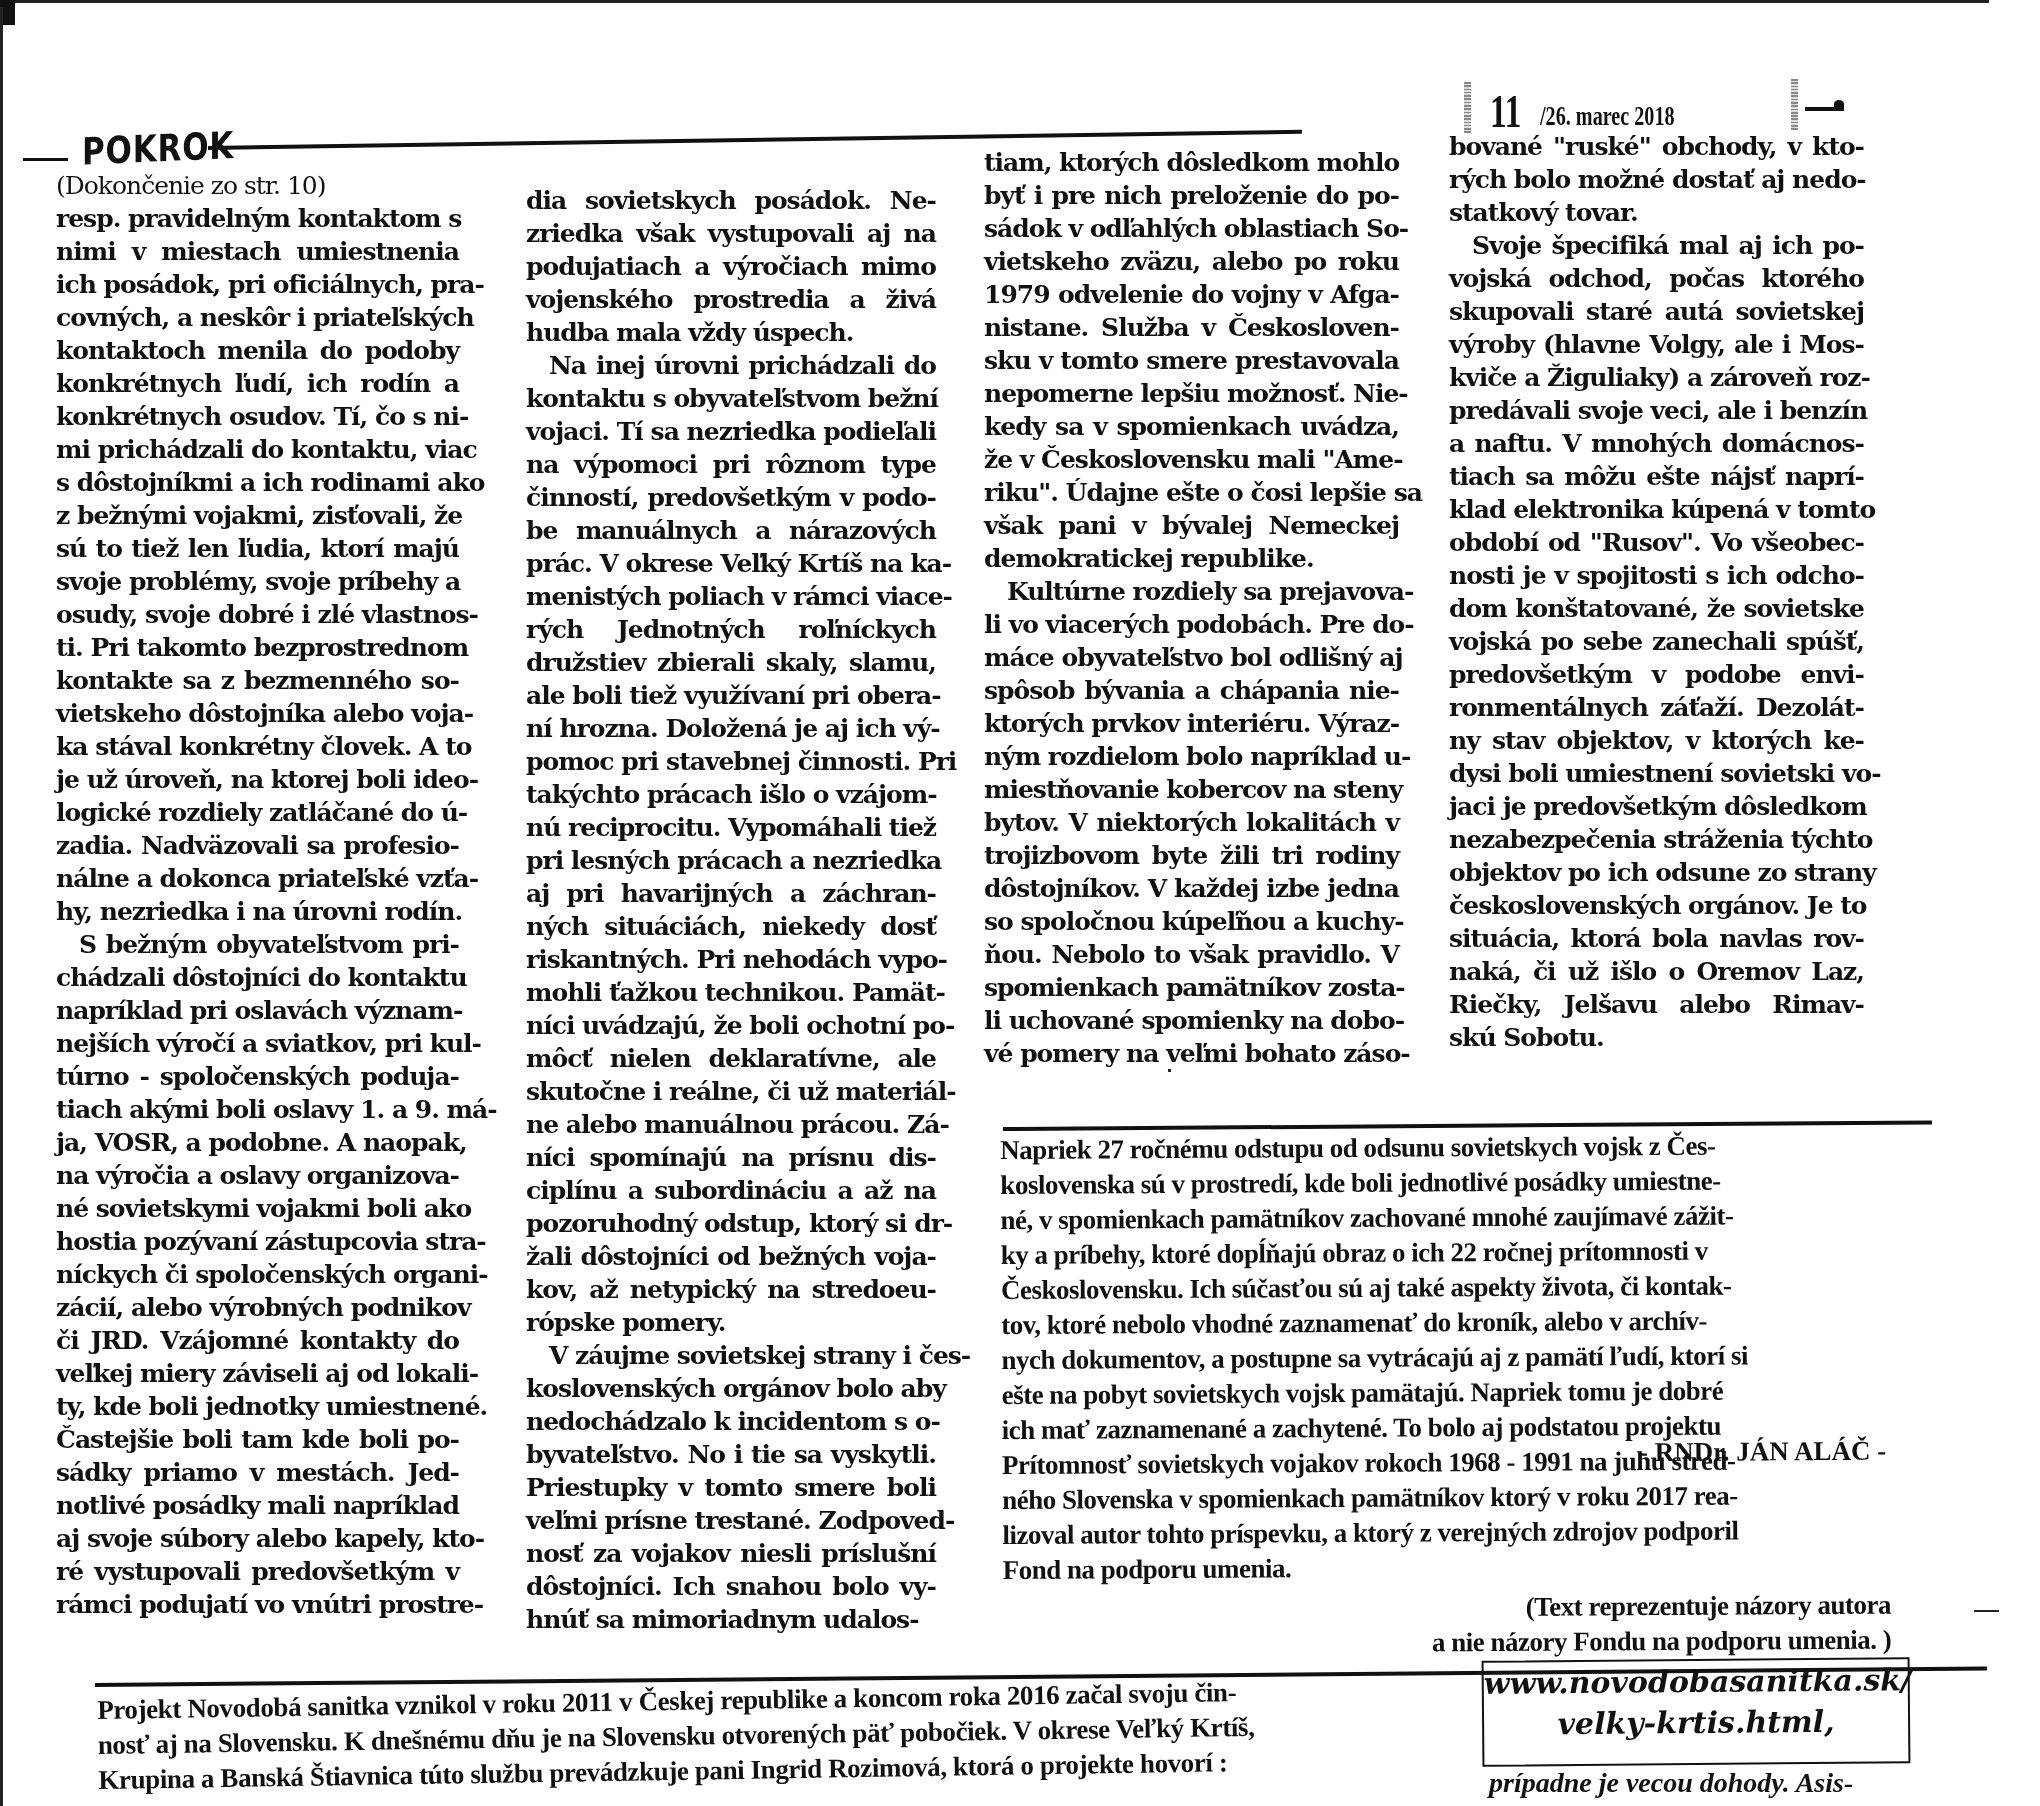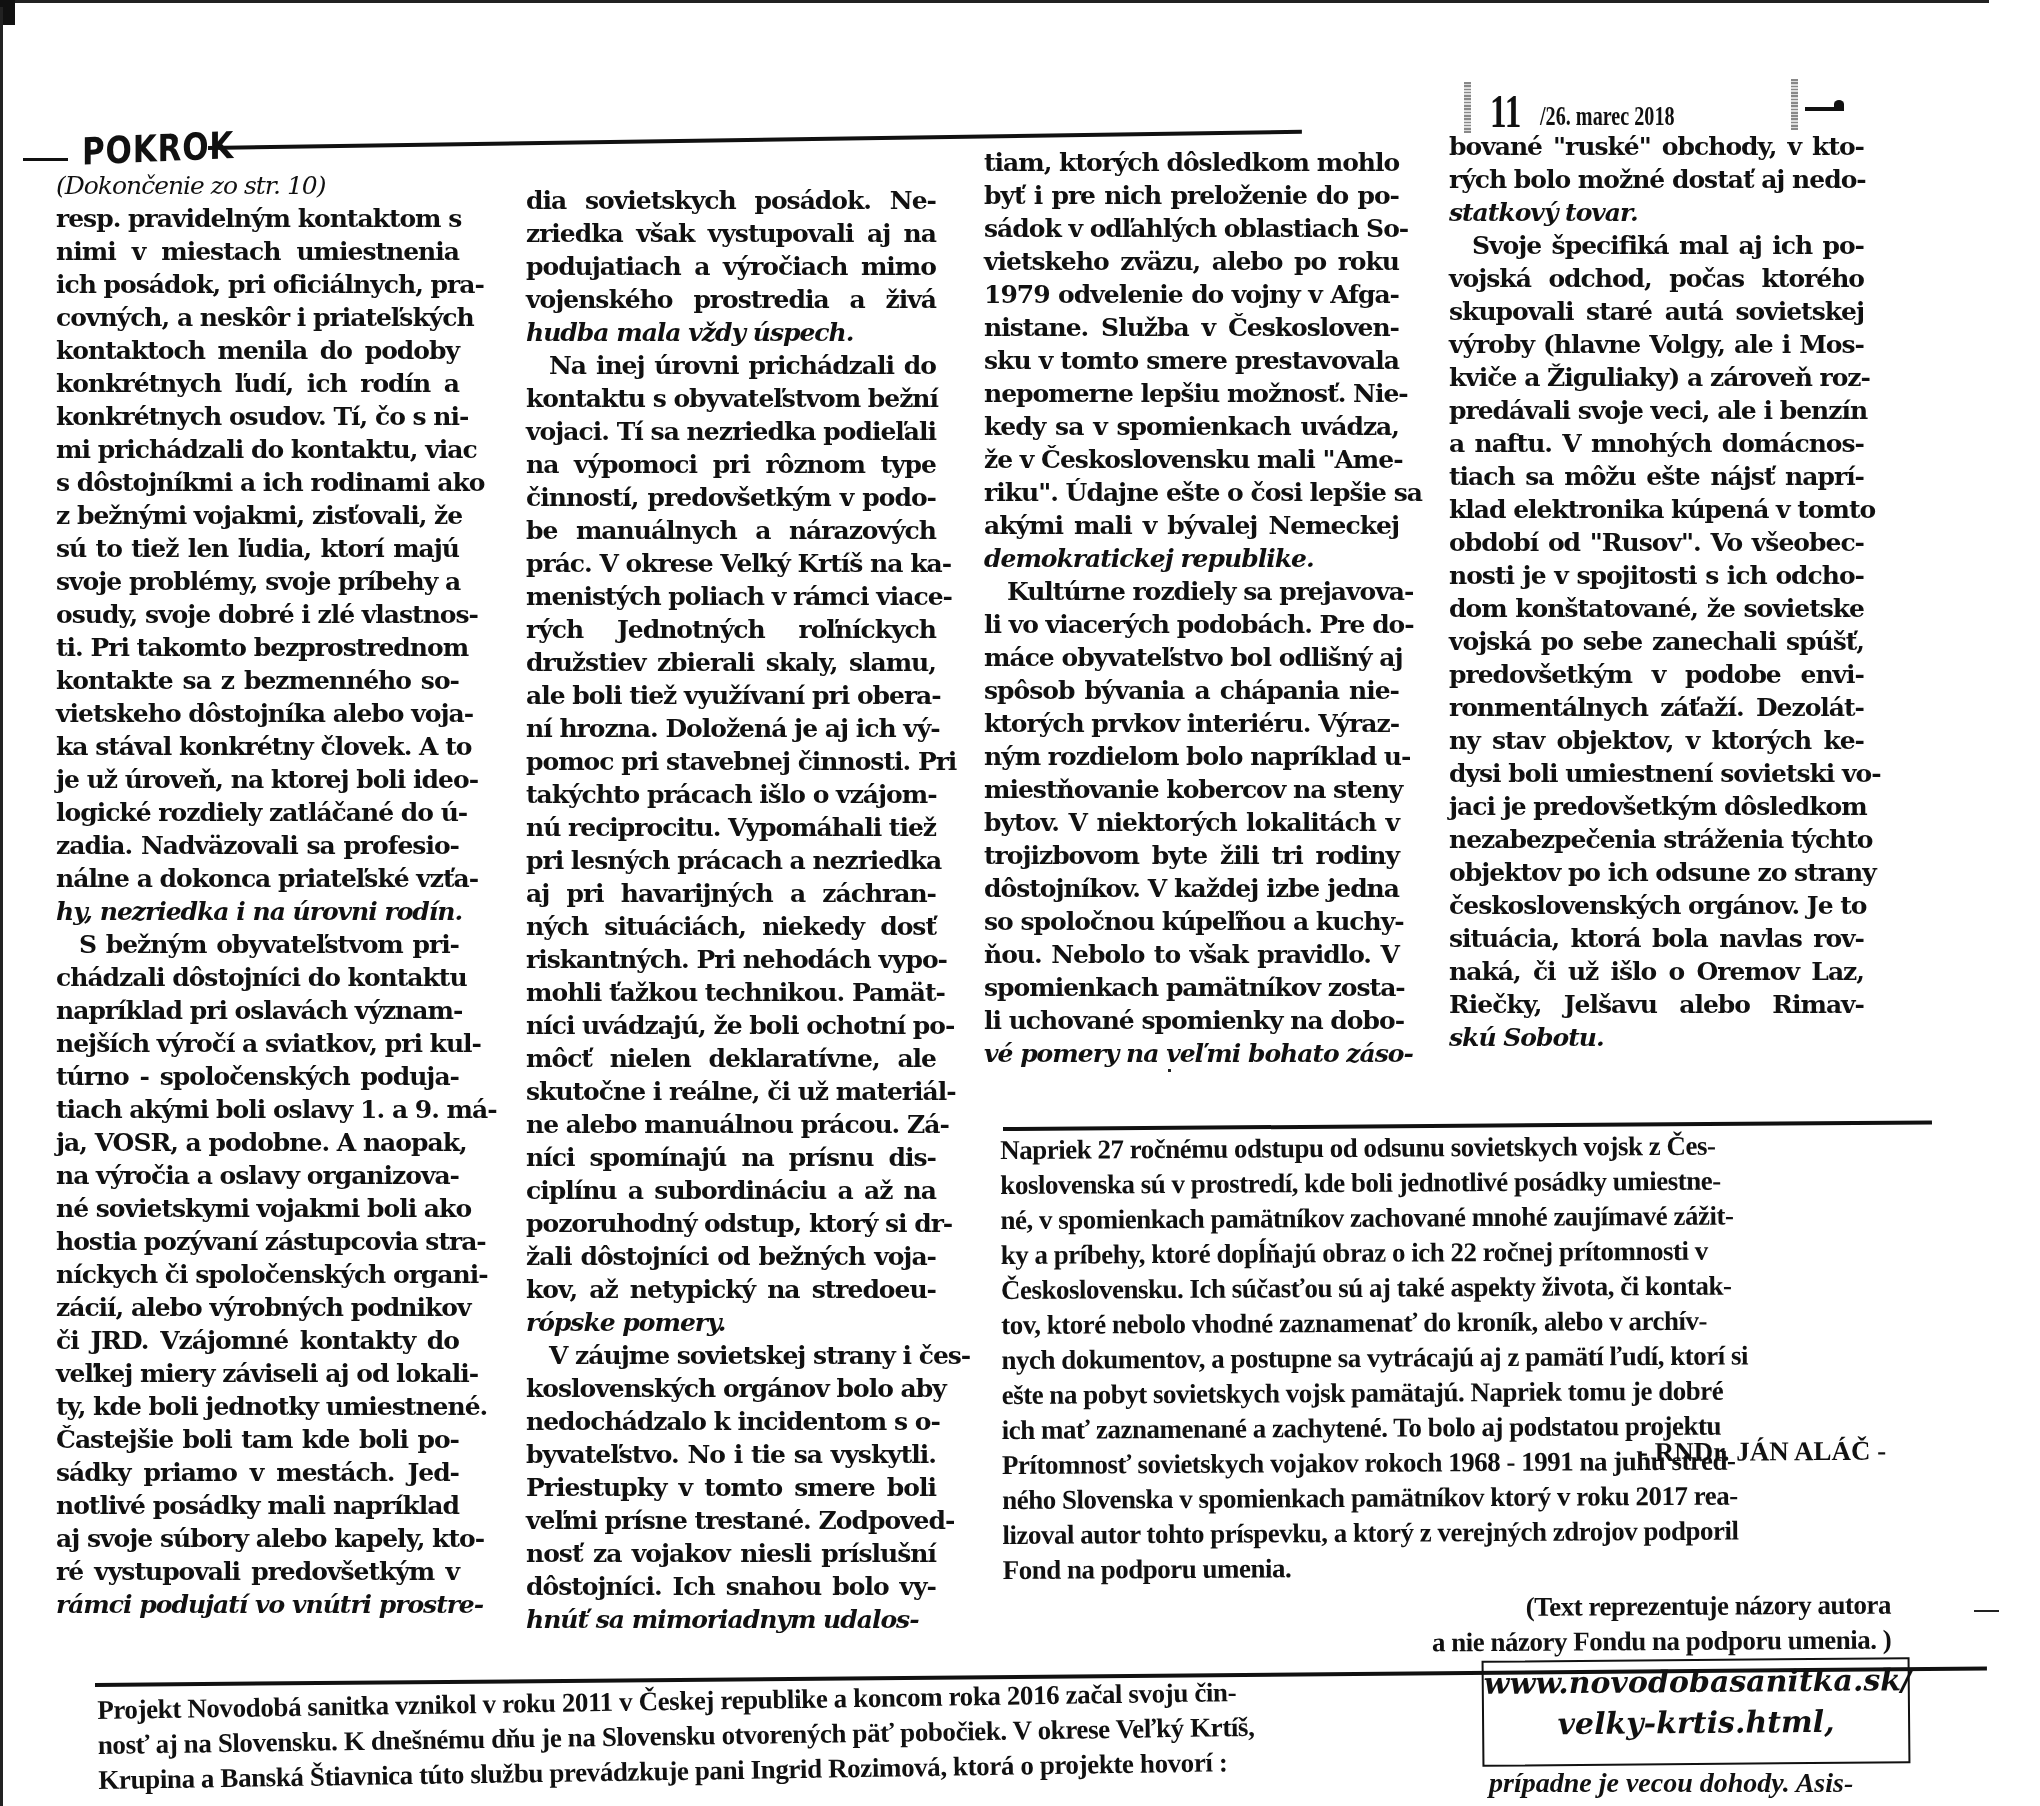--- a/index.html
+++ b/index.html
@@ -29,21 +29,21 @@
     transform: scaleX(0.72); transform-origin: left; font-family: "Liberation Serif", serif; white-space: nowrap; }
   .pg-tail { position: absolute; left: 341px; top: 25px; width: 39px; height: 4.1px; background: #111; }
   .pg-tail-dot { position: absolute; left: 370px; top: 18px; width: 10px; height: 8.2px; background: #111; border-radius: 50% 50% 20% 20%; }
 
   
   .col {
     position: absolute; font-weight: 700; font-size: 25px; line-height: 33px;
     text-align: justify; font-family: "DejaVu Serif", serif; letter-spacing: -1px;
   }
   .col .line { display: block; white-space: nowrap; text-align-last: justify; text-align: justify; }
-  .col .line.last { text-align-last: left; font-style: italic; }
+  .col .line.last { text-align-last: left; }
   .col .indent { padding-left: 23px; }
   .c1 { left: 56px; top: 169px; width: 403px; }
   .c2 { left: 526px; top: 156px; width: 410px; margin-top: 28px; }
   .c3 { left: 984px; top: 146px; width: 415px; }
   .c4 { left: 1449px; top: 130px; width: 415px; }
 
   .sep-line { position: absolute; left: 1003px; top: 1127px; width: 929px; height: 4.1px; background: #111;
     transform: rotate(-0.4deg); transform-origin: left; }
   .summary {
     position: absolute; left: 1000px; top: 1133px; width: 921px;
@@ -200,21 +200,21 @@
       <span class="line">byť i pre nich preloženie do po-</span>
       <span class="line">sádok v odľahlých oblastiach So-</span>
       <span class="line">vietskeho zväzu, alebo po roku</span>
       <span class="line">1979 odvelenie do vojny v Afga-</span>
       <span class="line">nistane. Služba v Českosloven-</span>
       <span class="line">sku v tomto smere prestavovala</span>
       <span class="line">nepomerne lepšiu možnosť. Nie-</span>
       <span class="line">kedy sa v spomienkach uvádza,</span>
       <span class="line">že v Československu mali "Ame-</span>
       <span class="line">riku". Údajne ešte o čosi lepšie sa</span>
-      <span class="line">akými  mali v bývalej Nemeckej</span>
+      <span class="line">však  pani v bývalej Nemeckej</span>
       <span class="line last">demokratickej republike.</span>
       <span class="line indent">Kultúrne rozdiely sa prejavova-</span>
       <span class="line">li vo viacerých podobách. Pre do-</span>
       <span class="line">máce obyvateľstvo bol odlišný aj</span>
       <span class="line">spôsob bývania a chápania nie-</span>
       <span class="line">ktorých prvkov interiéru. Výraz-</span>
       <span class="line">ným rozdielom bolo napríklad u-</span>
       <span class="line">miestňovanie kobercov na steny</span>
       <span class="line">bytov. V niektorých lokalitách v</span>
       <span class="line">trojizbovom byte žili tri rodiny</span>

